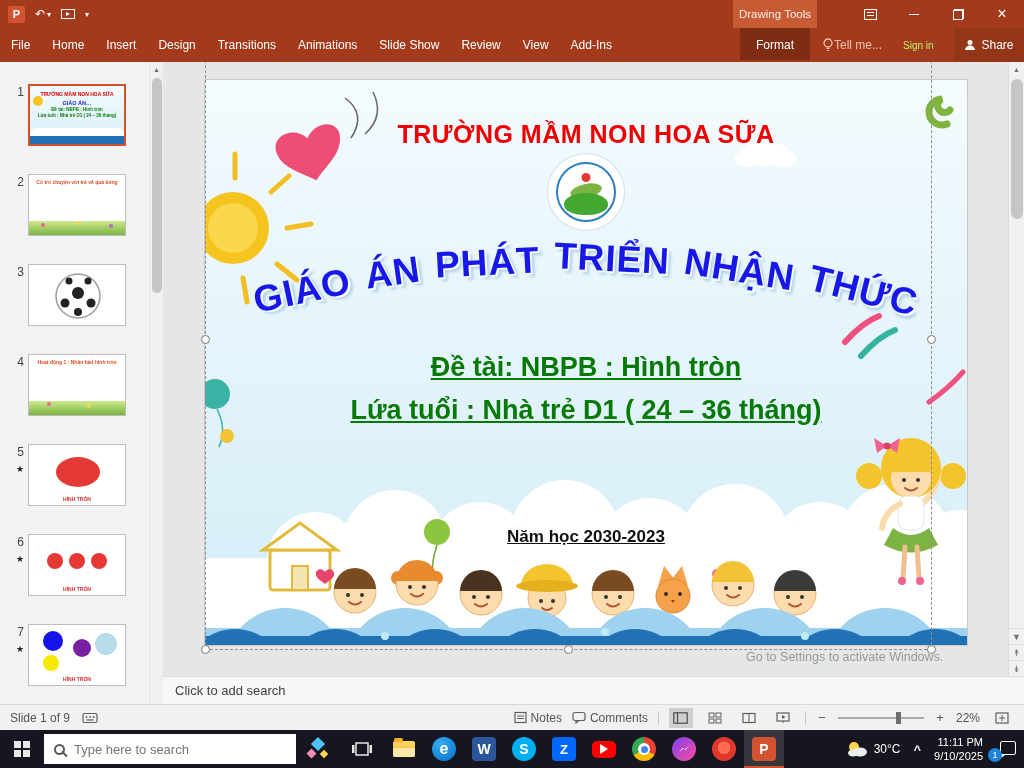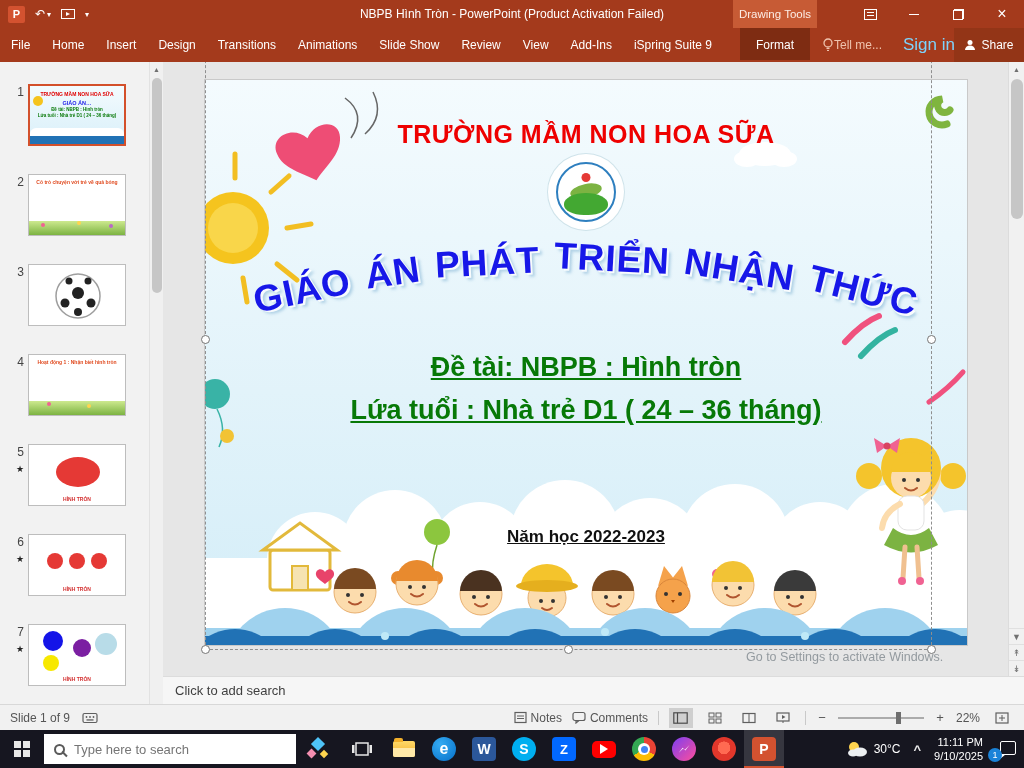--- a/index.html
+++ b/index.html
@@ -24,21 +24,21 @@
   .restore-ic::after{content:"";position:absolute;left:0;bottom:0;width:8px;height:8px;border:1px solid #fff;background:#A43A1C;}
   .close-x{font-size:16px;line-height:1;}
   .ribbonopt-ic{width:13px;height:11px;border:1px solid #fff;position:relative;}
   .ribbonopt-ic::after{content:"";position:absolute;left:2px;top:2px;width:7px;height:1px;background:#fff;box-shadow:0 3px 0 #fff;}
 
   
   .ribbon{height:34px;background:#A43A1C;display:flex;align-items:stretch;position:relative;}
   .tab{color:#FFFFFF;font-size:12px;line-height:34px;padding:0 11px;white-space:nowrap;}
   .tab-format{position:absolute;left:740px;top:0;height:32px;width:70px;background:#7E2C12;color:#fff;font-size:12px;line-height:34px;text-align:center;}
   .tellme{position:absolute;left:822px;top:0;height:34px;display:flex;align-items:center;gap:0;color:#EFC3AE;font-size:12px;}
-  .signin{position:absolute;left:903px;top:0;height:34px;display:flex;align-items:center;color:#7dd3fc;font-size:17px;}
+  .signin{position:absolute;left:903px;top:0;height:34px;display:flex;align-items:center;color:#bef264;font-size:10px;}
   .share{position:absolute;right:0;top:0;height:34px;width:70px;background:#933517;display:flex;align-items:center;justify-content:center;gap:5px;color:#fff;font-size:12px;}
 
   
   .content{display:flex;height:642px;}
   .panel{width:163px;background:#F2F2F2;position:relative;flex:none;}
   .thumb-item{position:absolute;left:8px;display:flex;}
   .thumb-numcol{width:20px;text-align:right;padding-right:4px;font-size:12px;color:#444;padding-top:1px;}
   .thumb-star{display:block;font-size:9px;color:#222;margin-top:5px;}
   .thumb{width:98px;height:62px;background:#fff;border:1px solid #BDBDBD;position:relative;overflow:hidden;}
   .thumb.selected{border:2px solid #D3502B;}
@@ -171,21 +171,20 @@
         <span>↶</span>
         <span class="qat-caret">▾</span>
       </span>
     <span class="qat-btn">
         <span class="monitor-ic"></span>
       </span>
     <span class="qat-btn">
         <span class="qat-caret">▾</span>
       </span>
   </div>
-  <div class="win-title">NBPB Hình Tròn - PowerPoint (Product Activation Failed)</div>
   <div class="ctx-group">Drawing Tools</div>
   <div class="tb-right">
     <div class="tb-btn">
         <span class="ribbonopt-ic"></span>
       </div>
     <div class="tb-btn">
         <span class="min-bar"></span>
       </div>
     <div class="tb-btn">
         <span class="restore-ic"></span>
@@ -200,21 +199,20 @@
   <span class="tab">File</span>
   <span class="tab">Home</span>
   <span class="tab">Insert</span>
   <span class="tab">Design</span>
   <span class="tab">Transitions</span>
   <span class="tab">Animations</span>
   <span class="tab">Slide Show</span>
   <span class="tab">Review</span>
   <span class="tab">View</span>
   <span class="tab">Add-Ins</span>
-  <span class="tab">iSpring Suite 9</span>
   <span class="tab-format">Format</span>
   <span class="tellme">
     <svg width="12" height="14" viewBox="0 0 12 14">
         <circle cx="6" cy="5" r="4" fill="none" stroke="#EFC3AE" stroke-width="1.3"></circle>
         <line x1="4.5" y1="10.5" x2="7.5" y2="10.5" stroke="#EFC3AE" stroke-width="1.2"></line>
         <line x1="5" y1="12.5" x2="7" y2="12.5" stroke="#EFC3AE" stroke-width="1.2"></line>
       </svg>
     <span>Tell me...</span>
   </span>
   <span class="signin">Sign in</span>
@@ -510,21 +508,21 @@
             <span class="logo-green"></span>
           </div>
         </div>
 
         <div class="slide-text arc-title">
           <span>GIÁO</span><span>ÁN</span><span>PHÁT</span><span>TRIỂN</span><span>NHẬN</span><span>THỨC</span>
         </div>
 
         <div class="slide-text green-line topic-line">Đề tài: NBPB : Hình tròn</div>
         <div class="slide-text green-line age-line">Lứa tuổi : Nhà trẻ D1 ( 24 – 36 tháng)</div>
-        <div class="slide-text year-line">Năm học 2022-2023</div>
+        <div class="slide-text year-line">Năm học 2030-2023</div>
 
         <div class="sel-box">
 
           <span class="handle h-lm"></span>
           <span class="handle h-rm"></span>
           <span class="handle h-bl"></span>
           <span class="handle h-bm"></span>
           <span class="handle h-br"></span>
         </div>
       </div>

